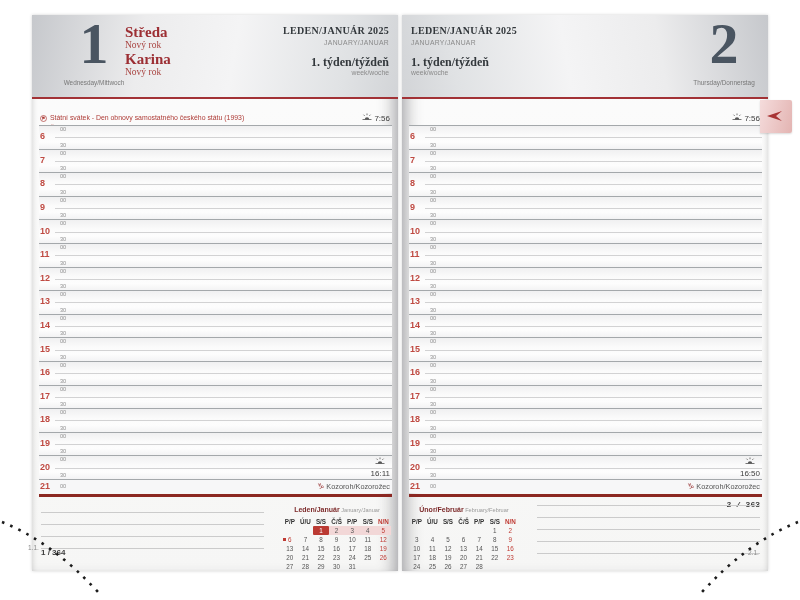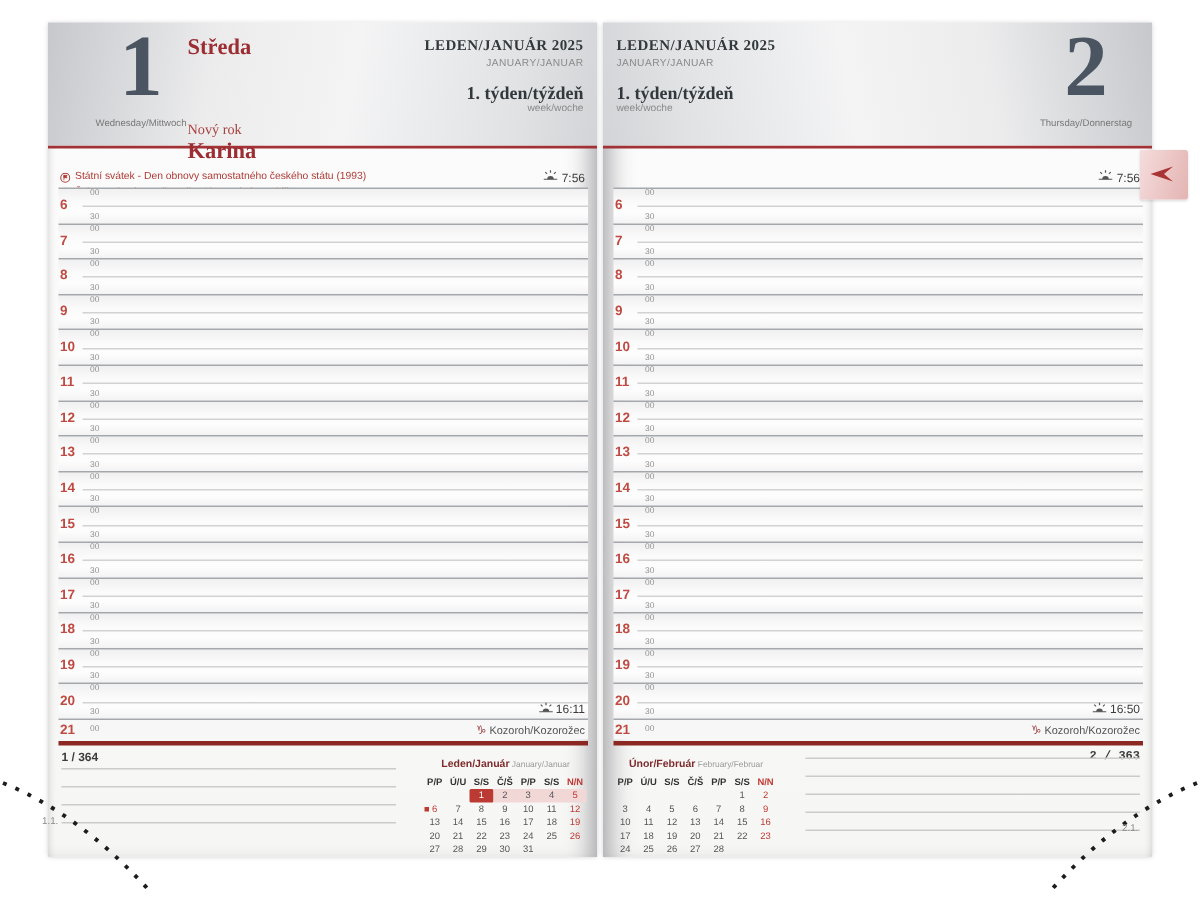--- a/index.html
+++ b/index.html
@@ -19,21 +19,21 @@
            font-weight:bold;font-size:58px;line-height:66px;color:#4a5561;text-align:center;}
   .page-left .big-day{left:22px;width:80px;}
   .page-right .big-day{right:8px;width:72px;}
   .day-sub{position:absolute;top:64px;font-size:6.4px;color:#787878;text-align:center;}
   .page-left .day-sub{left:12px;width:100px;}
   .page-right .day-sub{right:0px;width:88px;}
   .daynames{position:absolute;top:9px;font-family:"Liberation Serif","DejaVu Serif",serif;}
   .page-left .daynames{left:93px;text-align:left;}
   .page-right .daynames{right:84px;text-align:right;}
   .dn-name{font-weight:bold;font-size:15px;line-height:16px;color:#9c2e33;}
-  .dn-sub{font-size:9.5px;line-height:11px;color:#a8423f;margin-top:42px;}
+  .dn-sub{font-size:9.5px;line-height:11px;color:#a8423f;}
   .page-right .dn-sub{font-size:8px;line-height:10px;}
   .monthblock{position:absolute;top:8px;font-family:"Liberation Serif","DejaVu Serif",serif;color:#33383c;}
   .page-left .monthblock{right:9px;text-align:right;}
   .page-right .monthblock{left:9px;text-align:left;}
   .month-title{font-weight:bold;font-size:10px;line-height:16px;letter-spacing:.3px;}
   .month-sub{font-size:6.8px;color:#8a8a8a;font-family:"Liberation Sans",sans-serif;letter-spacing:.3px;}
   .week-title{font-weight:bold;font-size:12px;line-height:13px;margin-top:10px;}
   .week-sub{font-size:6.8px;color:#8a8a8a;font-family:"Liberation Sans",sans-serif;}
 
   
@@ -42,32 +42,32 @@
   .sunrise{position:absolute;right:2px;bottom:2px;font-size:8px;color:#3c3c3c;display:flex;gap:2px;align-items:center;}
 
   
   .hours{height:354px;flex:none;display:flex;flex-direction:column;margin:0 6px 0 7px;}
   .hourblock{flex:1;position:relative;border-top:1px solid #a4a8ab;
              background:linear-gradient(to bottom,#f0f0f1,#fbfbfb 40%,#fdfdfd 70%,#f3f3f4);}
   .hnum{position:absolute;left:1px;top:50%;transform:translateY(-58%);font-weight:bold;font-size:9px;color:#bf4a42;}
   .h00{position:absolute;left:21px;top:0px;font-size:5.6px;color:#909090;}
   .h30{position:absolute;left:21px;bottom:1px;font-size:5.6px;color:#909090;}
   .midline{position:absolute;left:16px;right:0;top:50%;border-top:1px solid #d2d2d3;}
-  .suntime{position:absolute;right:2px;bottom:1px;font-size:8px;color:#3c3c3c;display:flex;gap:2px;align-items:center;}
+  .suntime{position:absolute;right:2px;bottom:1px;font-size:8px;color:#3c3c3c;display:flex;gap:2px;align-items:center;flex-direction:column;}
   .lasthour{position:relative;height:13px;flex:none;border-top:1px solid #a4a8ab;margin:0 6px 0 7px;background:#f7f7f8;}
   .lh-num{position:absolute;left:1px;top:1px;font-weight:bold;font-size:9px;color:#bf4a42;}
   .lh-00{position:absolute;left:21px;top:3px;font-size:5.6px;color:#909090;}
   .zodiac{position:absolute;right:2px;top:2px;font-size:7.3px;color:#555;}
   .zodiac .zsym{color:#9c3c3c;font-size:8px;}
   .thick-rule{height:3px;flex:none;background:#8c2822;margin:1px 6px 0 7px;}
 
   
   .footer{position:relative;flex:1;margin:0 6px 0 7px;}
   .page-num{position:absolute;top:3px;font-weight:bold;font-size:8px;color:#3d3d3d;}
-  .page-left .page-num{left:2px;}
+  .page-left .page-num{left:2px;margin-top:48px;}
   .page-right .page-num{right:2px;font-family:Liberation Mono, monospace;}
   .cal{position:absolute;top:1px;width:110px;}
   .page-left .cal{right:0;}
   .page-right .cal{left:0;}
   .cal-title{text-align:center;margin-bottom:1px;white-space:nowrap;}
   .cal-title .t{font-weight:bold;color:#7d2b2b;font-size:7px;}
   .cal-title .s{color:#999;font-size:5.6px;}
   .cal-row{display:flex;}
   .cal-cell{width:15.6px;height:9px;line-height:9px;text-align:center;font-size:6.3px;color:#555;flex:none;position:relative;}
   .cal-head .cal-cell{font-weight:bold;color:#333;}

